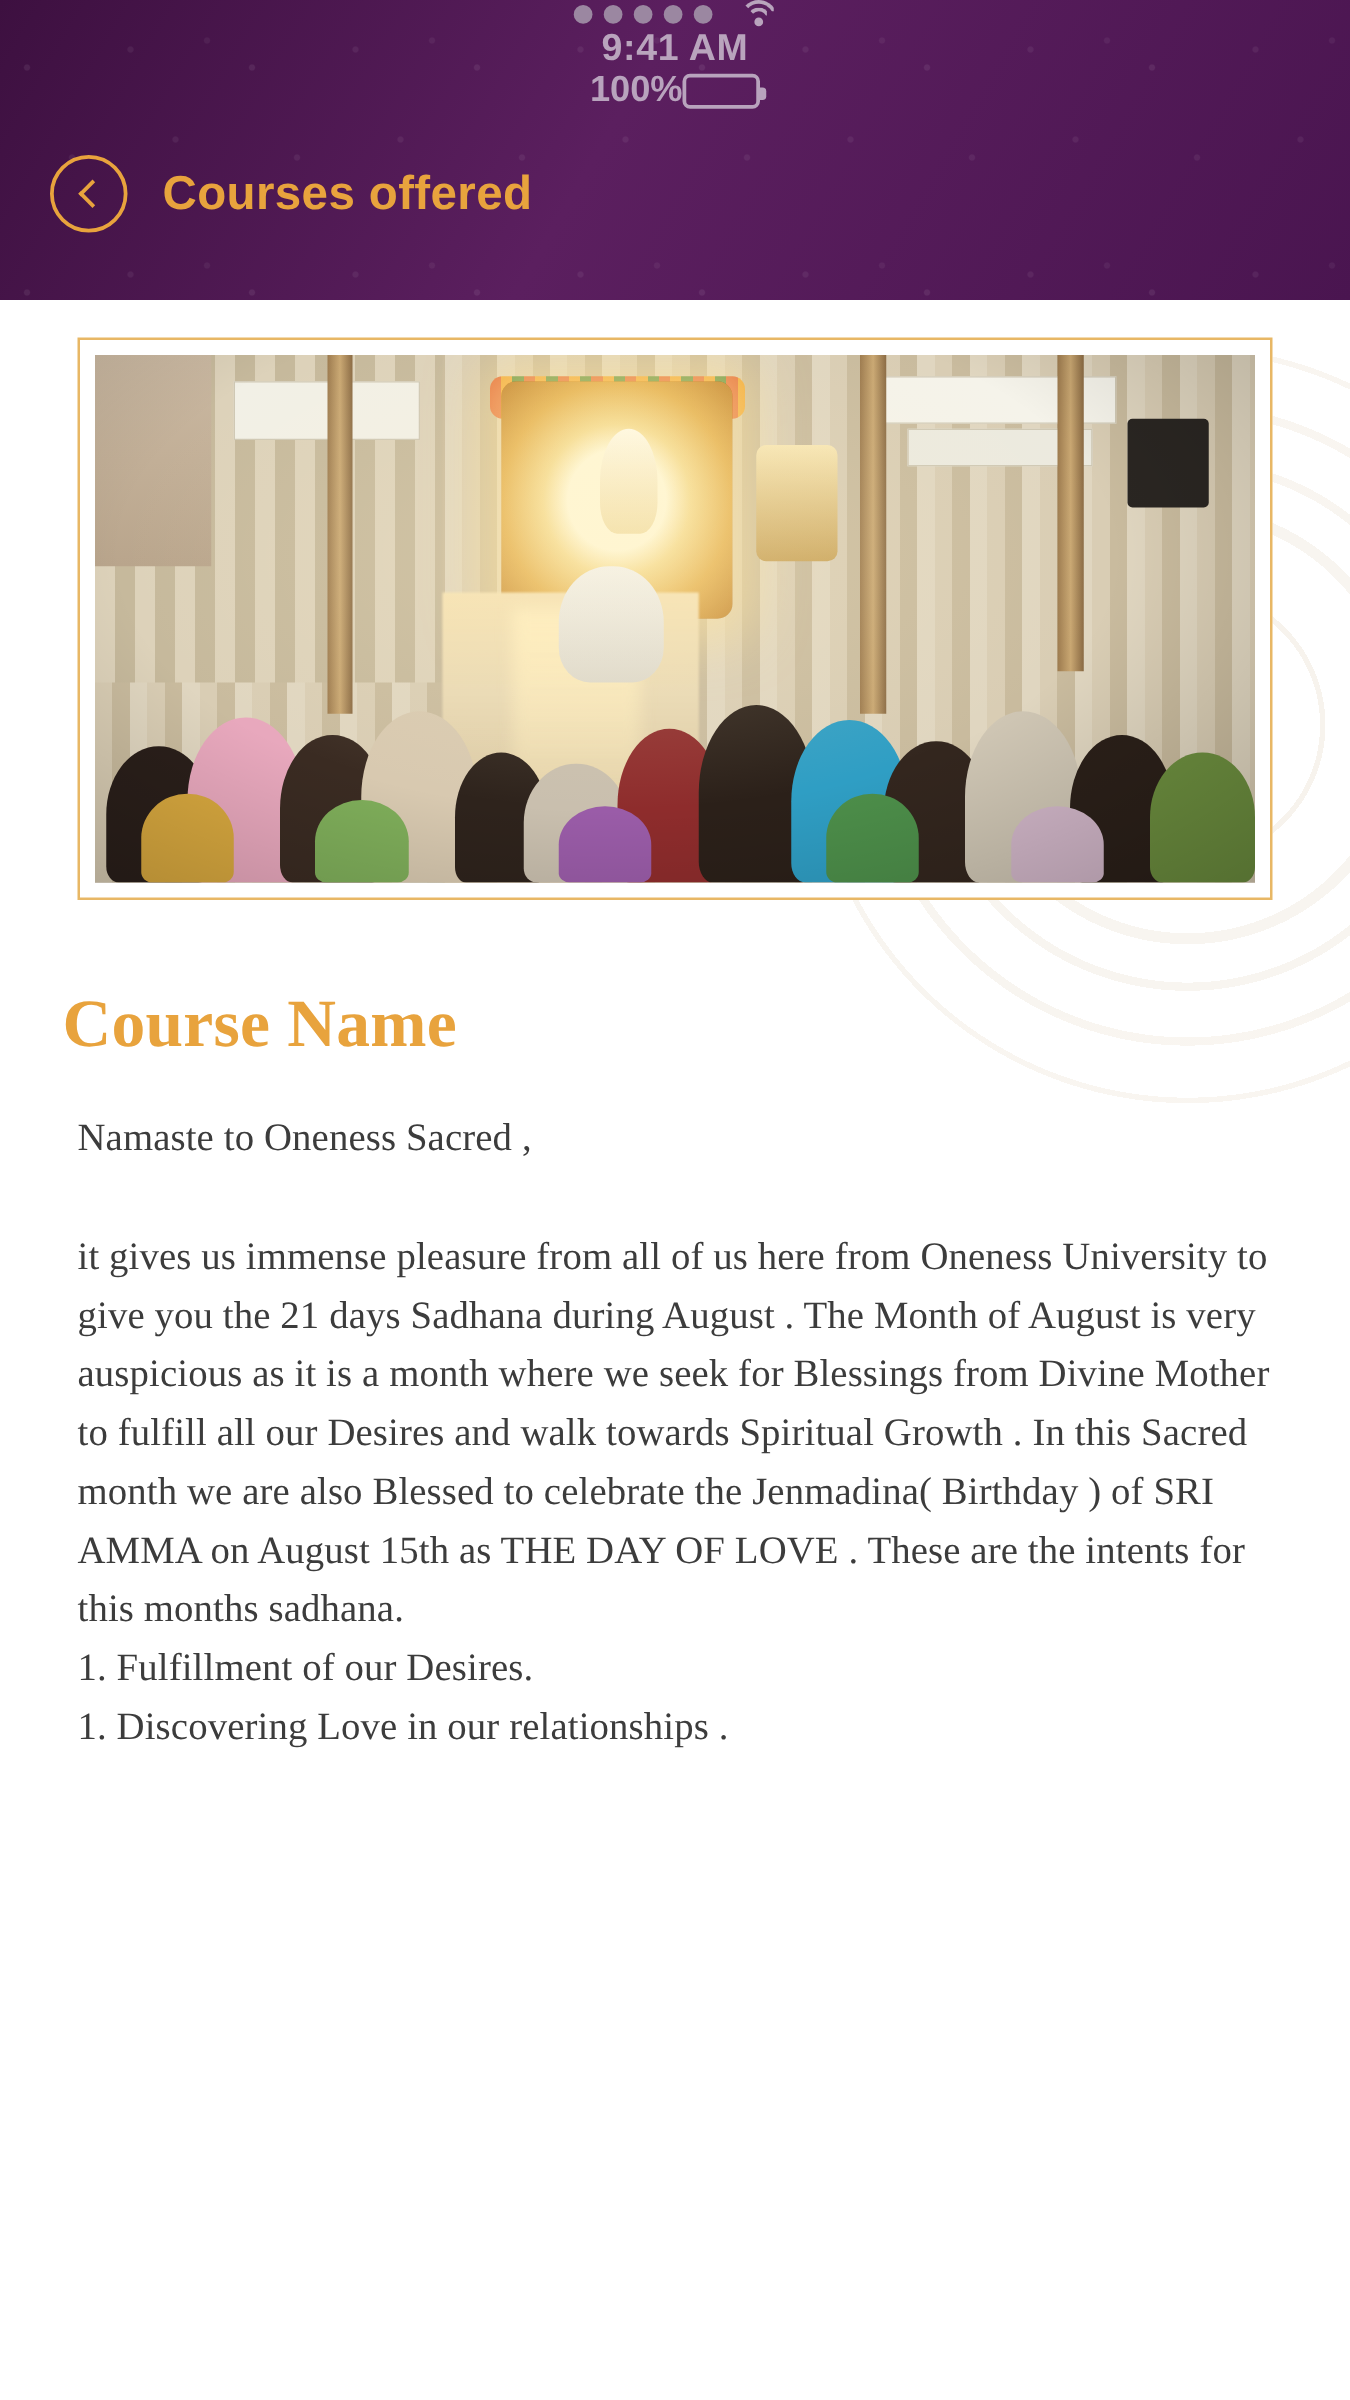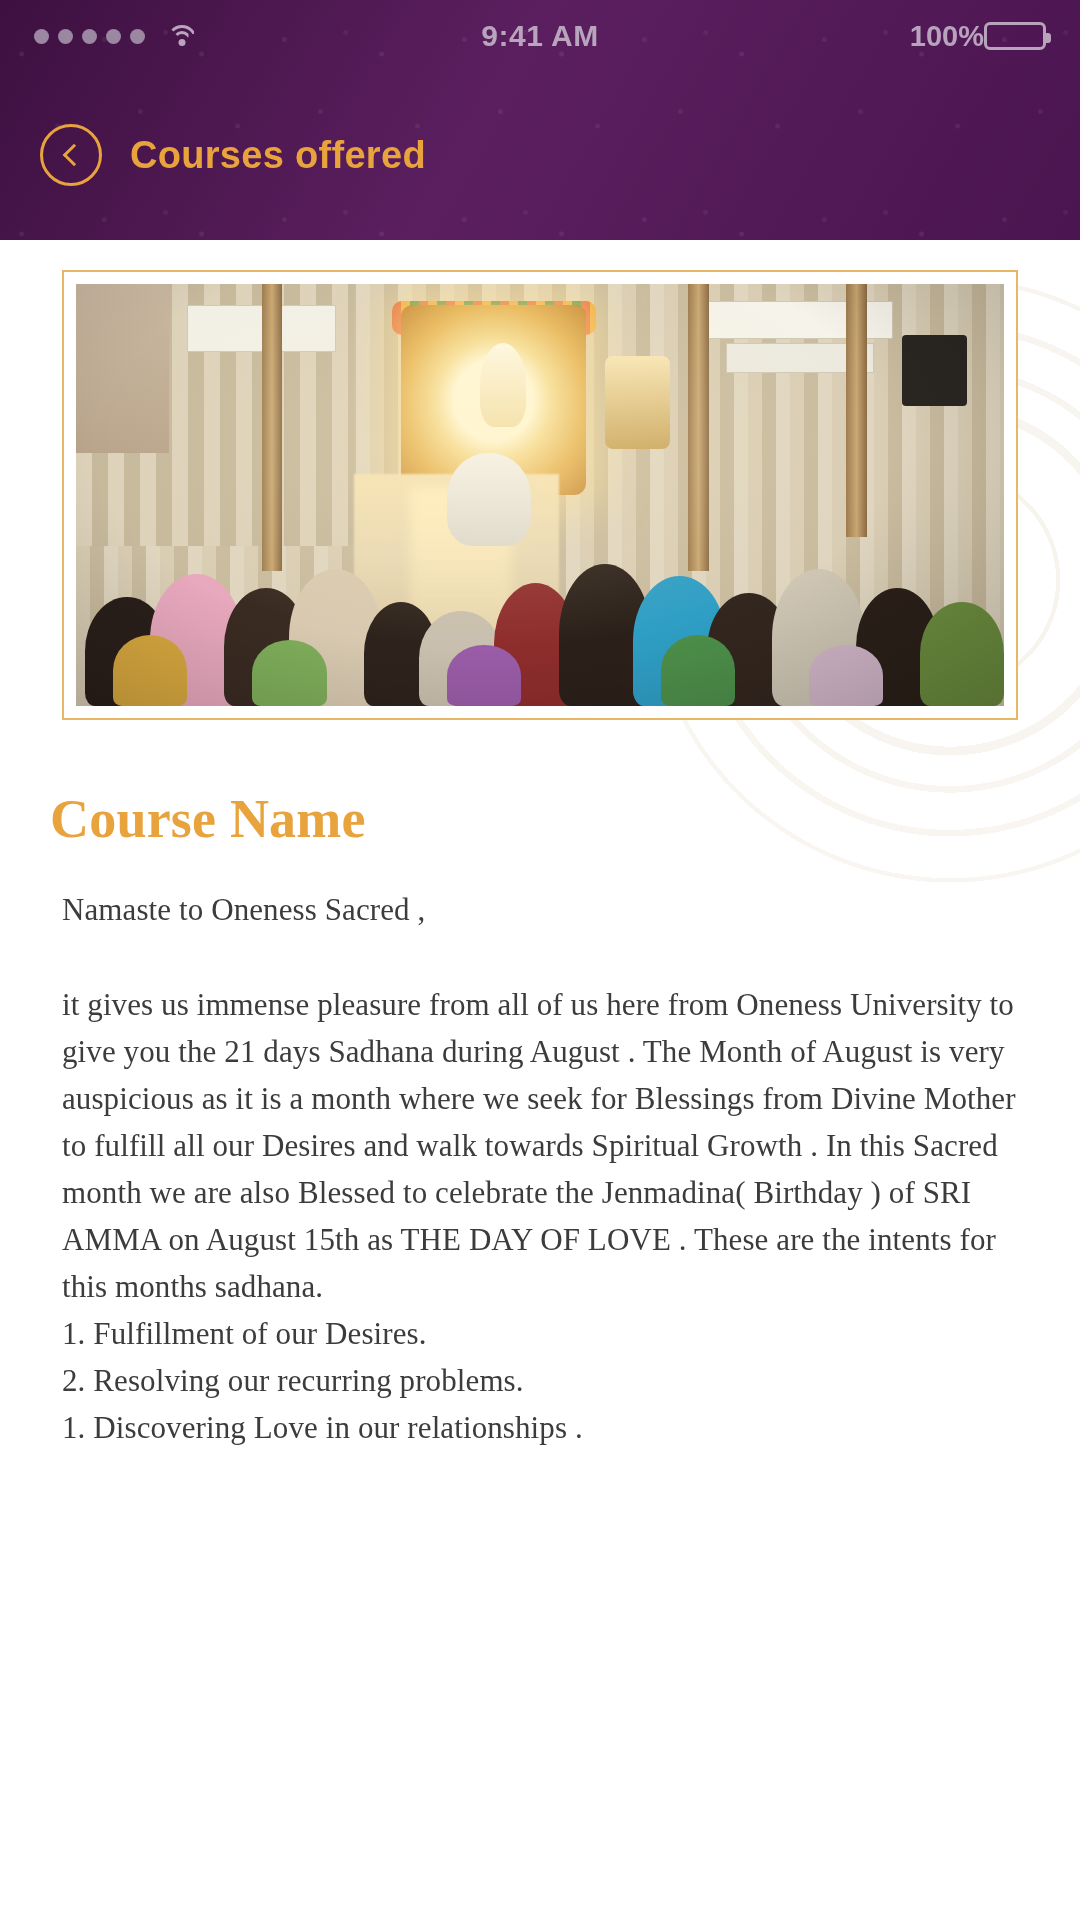--- a/index.html
+++ b/index.html
@@ -40,20 +40,21 @@
     background-size: 180px 180px;
   }
 
   .statusbar {
     position: relative;
     height: 72px;
     display: flex;
     align-items: center;
     padding: 0 34px;
     color: #b9a4bd;
+    flex-direction: column;
   }
   .sb-left { display: flex; align-items: center; gap: 12px; flex: 1; }
   .dots { display: flex; gap: 9px; align-items: center; }
   .dot {
     width: 15px; height: 15px; border-radius: 50%;
     background: #9b87a1;
   }
   .wifi {
     margin-left: 10px;
     width: 30px; height: 22px;
@@ -371,19 +372,18 @@
       </div>
     </div>
 
     <div class="course-title">Course Name</div>
 
     <div class="body-text">
       <p class="greet">Namaste to Oneness Sacred ,</p>
       <p>it gives us immense pleasure from all of us here from Oneness University to give you the 21 days Sadhana during August . The Month of August is very auspicious as it is a month where we seek for Blessings from Divine Mother to fulfill all our Desires and walk towards Spiritual Growth . In this Sacred month we are also Blessed to celebrate the Jenmadina( Birthday ) of SRI AMMA on August 15th as THE DAY OF LOVE . These are the intents for this months sadhana.</p>
       <ol>
         <li>1. Fulfillment of our Desires.</li>
-        <li>2. Resolving our recurring problems.</li>
         <li>1. Discovering Love in our relationships .</li>
       </ol>
     </div>
   </div>
 
 </div>
 
 </body></html>

